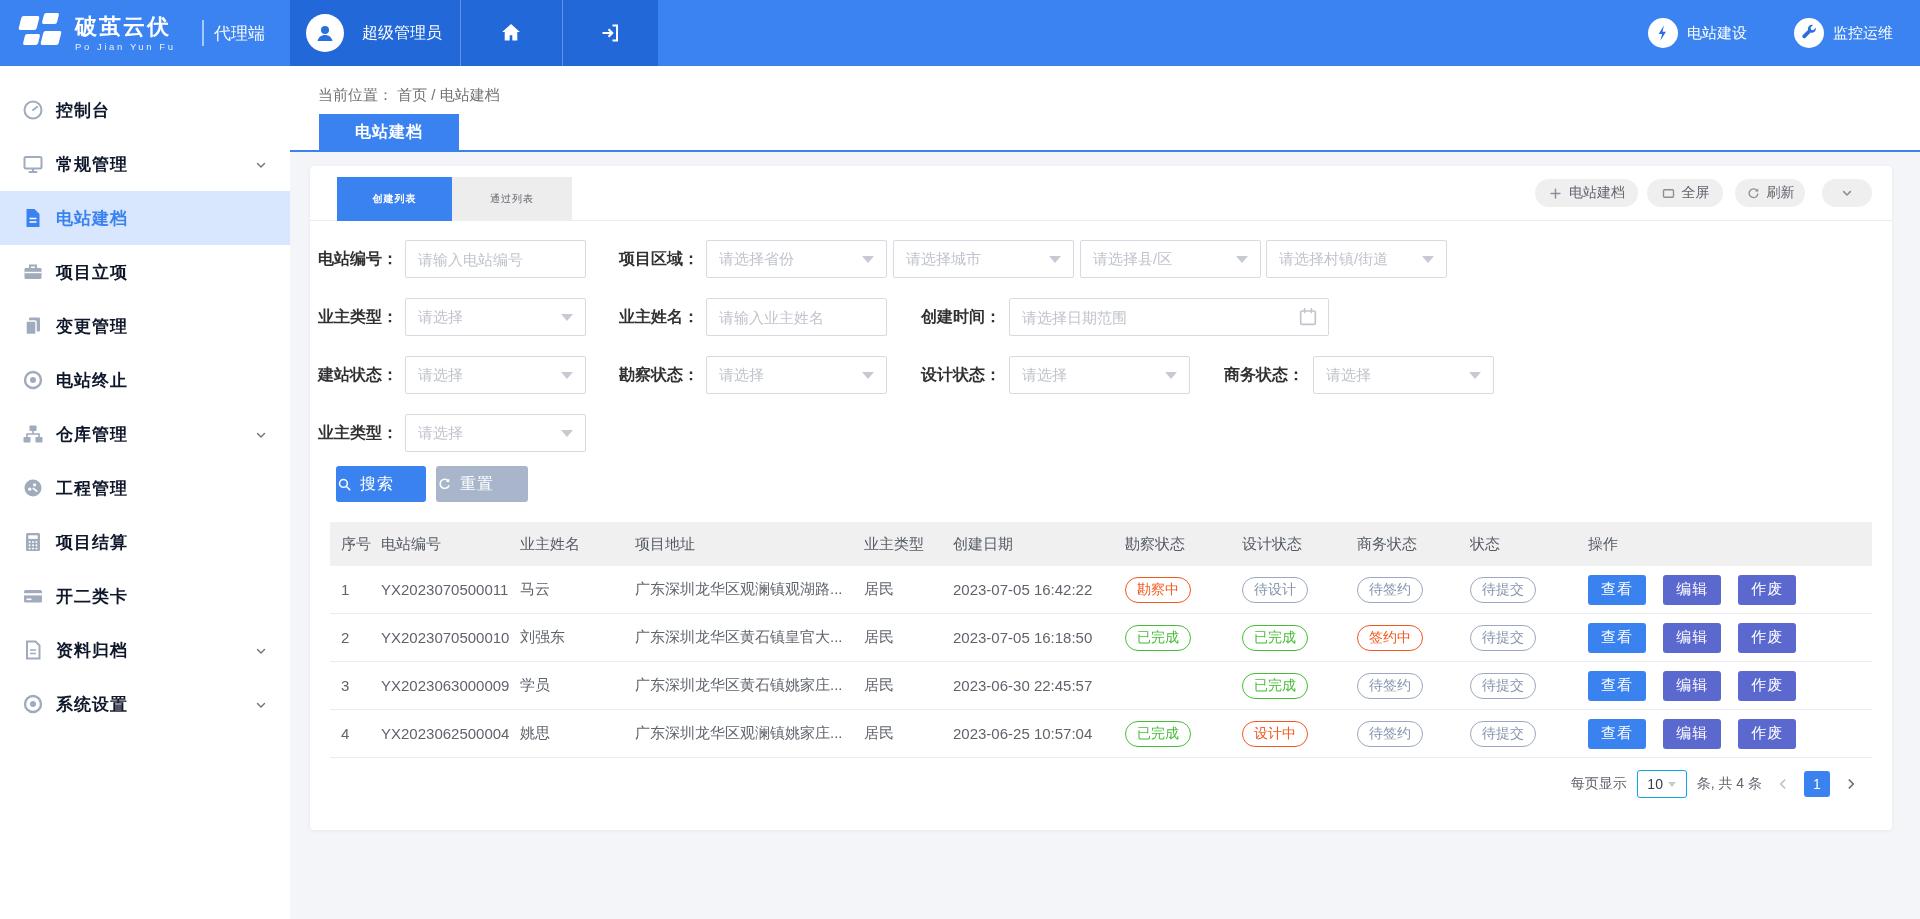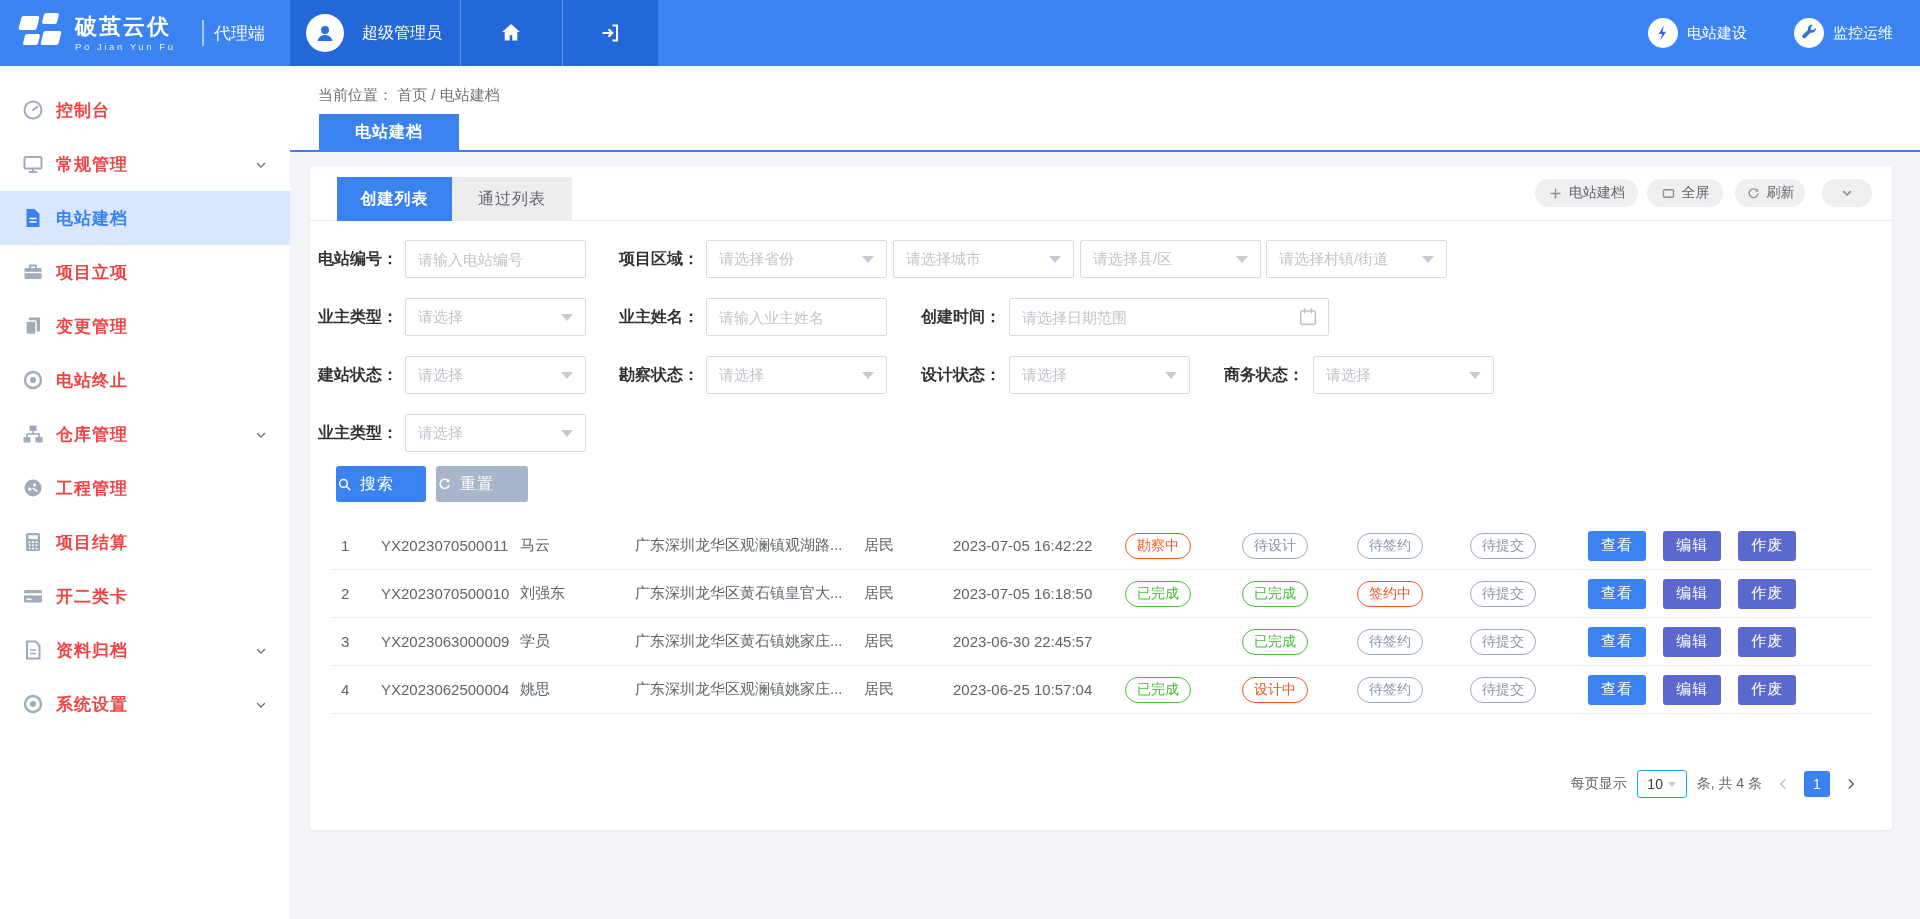--- a/index.html
+++ b/index.html
@@ -21,36 +21,36 @@
   .avatar { position:absolute; left:306px; top:14px; width:38px; height:38px; background:#fff; border-radius:50%; display:flex; align-items:center; justify-content:center; }
   .username { position:absolute; left:362px; top:0; height:66px; display:flex; align-items:center; color:#fff; font-size:16px; }
   .tb-btn { position:absolute; top:0; height:66px; display:flex; align-items:center; justify-content:center; }
   .quick { position:absolute; top:0; height:66px; display:flex; align-items:center; color:#fff; font-size:15px; cursor:pointer; }
   .quick .circ { width:30px; height:30px; background:#fff; border-radius:50%; display:flex; align-items:center; justify-content:center; margin-right:9px; }
 
   
   .sidebar { position:absolute; left:0; top:66px; width:290px; height:853px; background:#fff; z-index:20; }
   .side-item { position:absolute; left:0; width:290px; height:54px; display:flex; align-items:center; cursor:pointer; }
   .side-item .sicon { position:absolute; left:21px; top:15px; width:24px; height:24px; color:#a0abbc; }
-  .side-item .slabel { position:absolute; left:56px; font-size:17px; font-weight:600; color:#ef4444; letter-spacing:1px; }
+  .side-item .slabel { position:absolute; left:56px; font-size:17px; font-weight:600; color:#0f172a; letter-spacing:1px; }
   .side-item .schev { position:absolute; left:254px; top:21px; width:14px; height:14px; color:#6b7280; }
   .side-item.active { background:#d8e7fd; }
   .side-item.active .sicon { color:#3a82f0; }
   .side-item.active .slabel { color:#3a82f0; }
 
   
   .crumb-strip { position:absolute; left:290px; top:66px; width:1630px; height:86px; background:#fff; }
   .breadcrumb { position:absolute; left:318px; top:86px; font-size:15px; color:#737373; }
   .page-tab { position:absolute; left:319px; top:114px; width:140px; height:36px; background:#3a82f0; color:#fff; font-size:16px; font-weight:bold; display:flex; align-items:center; justify-content:center; letter-spacing:1px; cursor:pointer; }
   .blue-line { position:absolute; left:290px; top:150px; width:1630px; height:2px; background:#3a82f0; }
 
   
   .card { position:absolute; left:310px; top:166px; width:1582px; height:664px; background:#fff; border-radius:4px; box-shadow:0 1px 4px rgba(0,0,0,.06); }
   .panel-head-line { position:absolute; left:310px; top:220px; width:1582px; height:1px; background:#e8ebf0; }
-  .inner-tab { position:absolute; top:177px; height:44px; display:flex; align-items:center; justify-content:center; font-size:16px; cursor:pointer; }
+  .inner-tab { position:absolute; top:177px; height:44px; display:flex; align-items:center; justify-content:center; font-size:10px; cursor:pointer; }
   .inner-tab.on { background:#3a82f0; color:#fff; font-weight:bold; letter-spacing:1px; }
   .inner-tab.off { background:#ededee; color:#5f646c; letter-spacing:1px; }
   .pill { position:absolute; top:179px; height:28px; background:#efeff0; border-radius:14px; border:none; display:flex; align-items:center; justify-content:center; gap:6px; font-size:14px; color:#5f646c; cursor:pointer; }
 
   
   .flabel { position:absolute; width:108px; height:38px; line-height:38px; text-align:right; font-size:16px; font-weight:600; color:#303133; }
   .fbox { position:absolute; height:38px; border:1px solid #d7dae0; border-radius:2px; background:#fff; display:flex; align-items:center; padding:0 12px; font-size:15px; color:#c0c4cc; cursor:pointer; }
   .fbox .ph { flex:1; overflow:hidden; white-space:nowrap; }
   .caret { width:0; height:0; border-left:6px solid transparent; border-right:6px solid transparent; border-top:7px solid #c6cad2; margin-left:6px; }
   .finput { position:absolute; height:38px; border:1px solid #d7dae0; border-radius:2px; padding:0 12px; font-size:15px; color:#303133; outline:none; font-family:inherit; }
@@ -422,20 +422,33 @@
   </button>
   <button class="btn reset">
     <svg width="17" height="17" viewBox="0 0 24 24">
         <path d="M17.8 7.5A6.5 6.5 0 1 0 18.5 13" fill="none" stroke="#fff" stroke-width="2.2"></path>
         <path d="M18.8 3.4v5h-5z" fill="#fff"></path>
       </svg>
     <span>重置</span>
   </button>
 
   <div class="tbl">
+    <div class="trow thead">
+      <div class="cell c1">序号</div>
+      <div class="cell c2">电站编号</div>
+      <div class="cell c3">业主姓名</div>
+      <div class="cell c4">项目地址</div>
+      <div class="cell c5">业主类型</div>
+      <div class="cell c6">创建日期</div>
+      <div class="cell c7">勘察状态</div>
+      <div class="cell c8">设计状态</div>
+      <div class="cell c9">商务状态</div>
+      <div class="cell c10">状态</div>
+      <div class="cell c11">操作</div>
+    </div>
 
     <div class="trow tbody-row">
       <div class="cell c1">1</div>
       <div class="cell c2">YX2023070500011</div>
       <div class="cell c3">马云</div>
       <div class="cell c4">广东深圳龙华区观澜镇观湖路...</div>
       <div class="cell c5">居民</div>
       <div class="cell c6">2023-07-05 16:42:22</div>
       <div class="cell c7"><span class="badge" data-color="orange">勘察中</span></div>
       <div class="cell c8"><span class="badge" data-color="gray">待设计</span></div>

